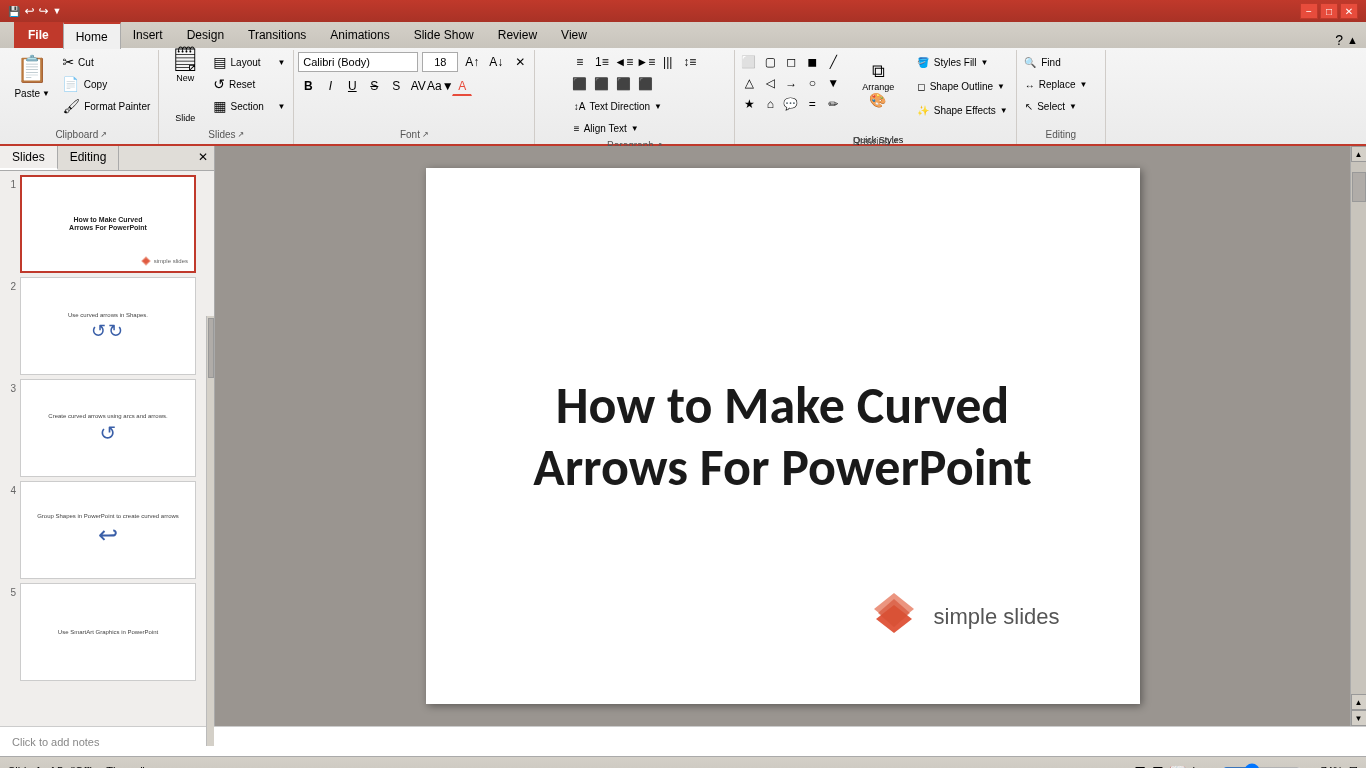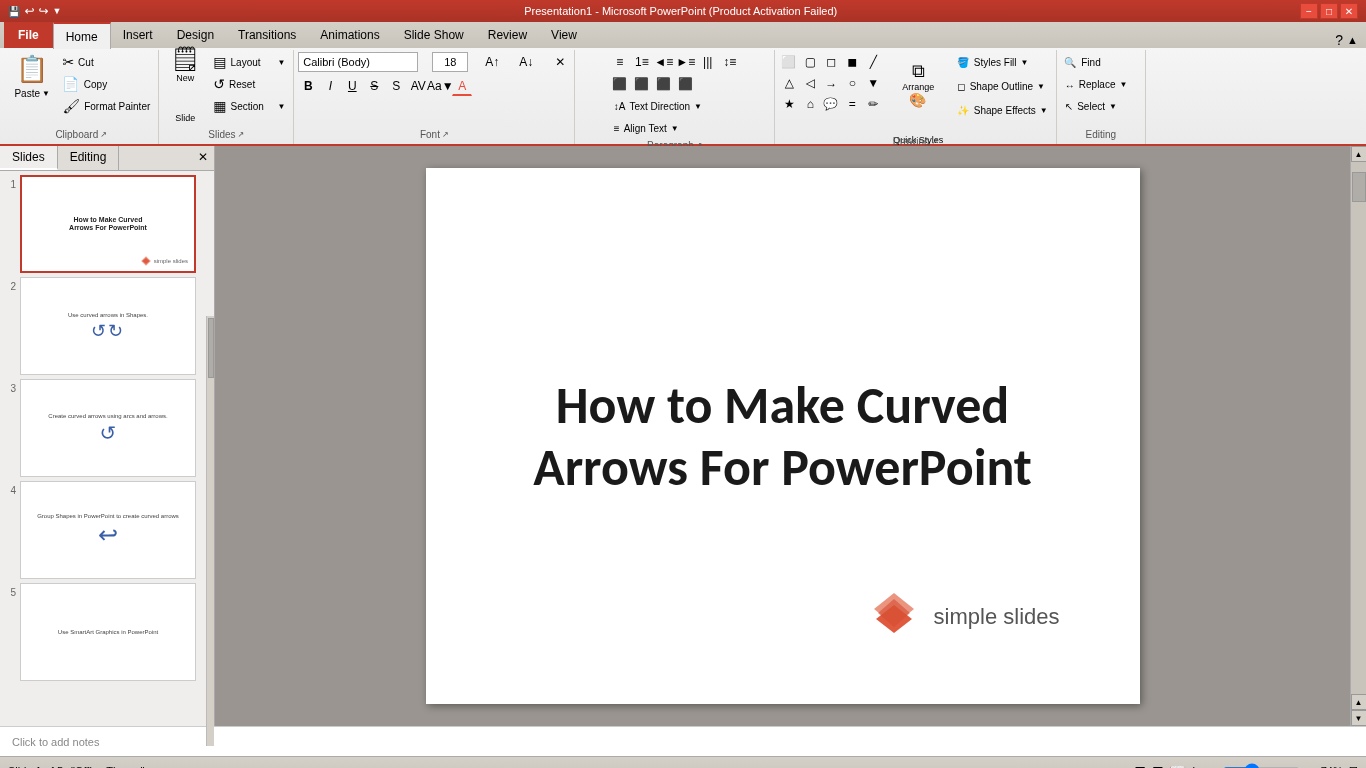--- a/index.html
+++ b/index.html
@@ -26,21 +26,21 @@
     #title-bar .win-controls span:last-child { background: #c0392b; }
     .quick-access { display: flex; align-items: center; gap: 4px; }
     .quick-access span { font-size: 10px; cursor: pointer; }
 
     
     #tab-bar {
       display: flex;
       align-items: flex-end;
       background: linear-gradient(to bottom, #d4d0c8, #c8c4bc);
       height: 26px;
-      padding-left: 4px;
+      padding-left: 14px;
       justify-content: flex-end;
     }
     .file-tab {
       background: #c0392b;
       color: white;
       padding: 4px 14px;
       font-size: 12px;
       font-weight: bold;
       height: 26px;
       display: flex;
@@ -119,21 +119,21 @@
     }
     .ribbon-btn .btn-icon { font-size: 20px; line-height: 1; }
     .ribbon-btn.large { height: 66px; min-width: 44px; }
     .ribbon-btn.small { height: 20px; flex-direction: row; justify-content: flex-start; gap: 4px; padding: 1px 4px; min-width: 80px; font-size: 10px; }
     .ribbon-btn.small .btn-icon { font-size: 14px; }
 
     .paste-btn { height: 66px; display: flex; flex-direction: column; align-items: center; min-width: 48px; }
     .paste-top { font-size: 26px; cursor: pointer; padding: 2px 8px; border-radius: 2px 2px 0 0; }
     .paste-bottom { font-size: 10px; cursor: pointer; padding: 1px 4px; border-radius: 0 0 2px 2px; display: flex; align-items: center; gap: 2px; }
 
-    .font-size-row { display: flex; align-items: center; gap: 14px; margin-bottom: 2px; }
+    .font-size-row { display: flex; align-items: center; gap: 4px; margin-bottom: 2px; }
     .font-name-box { width: 120px; height: 20px; border: 1px solid #aaa; font-size: 11px; padding: 0 4px; background: white; }
     .font-size-box { width: 36px; height: 20px; border: 1px solid #aaa; font-size: 11px; padding: 0 4px; background: white; text-align: center; }
     .small-icon-btn { width: 20px; height: 20px; border: 1px solid transparent; cursor: pointer; display: flex; align-items: center; justify-content: center; font-size: 12px; }
 
     .format-row { display: flex; align-items: center; gap: 2px; }
 
     
     #main-area {
       display: flex;
       height: calc(768px - 22px - 26px - 100px - 30px - 28px);
@@ -296,21 +296,20 @@
 </head>
 <body>
 
 <div id="title-bar">
   <div class="quick-access">
     <span style="cursor:pointer;">💾</span>
     <span style="cursor:pointer; font-size:12px;">↩</span>
     <span style="cursor:pointer; font-size:12px;">↪</span>
     <span style="font-size:9px; cursor:pointer;">▼</span>
   </div>
-  <div class="title-text">Presentation1 - Microsoft PowerPoint (Product Activation Failed)</div>
   <div class="win-controls">
     <span>−</span>
     <span>□</span>
     <span style="background:#e74c3c;">✕</span>
   </div>
 </div>
 
 <div id="tab-bar">
   <div class="file-tab">File</div>
   <div class="ribbon-tab active">Home</div>

